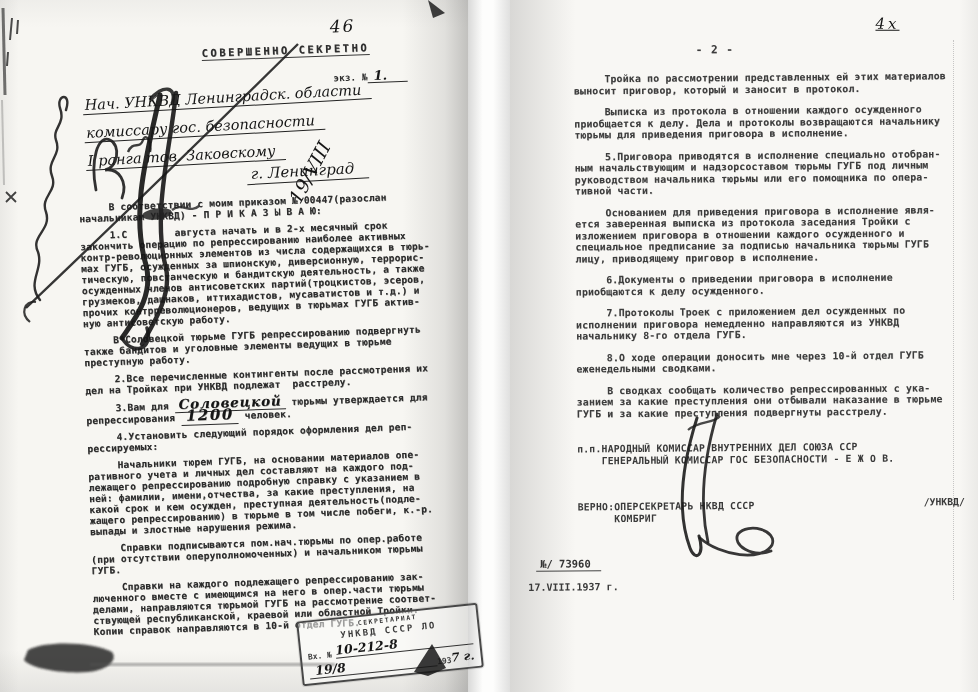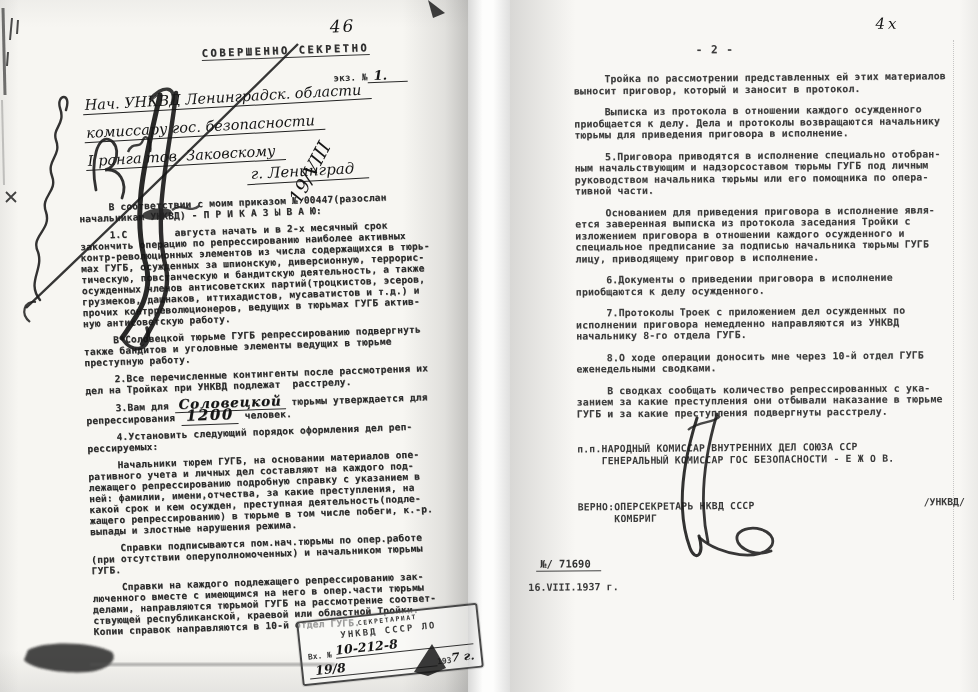--- a/index.html
+++ b/index.html
@@ -55,21 +55,21 @@
     text-shadow:0.4px 0.4px 0.6px rgba(30,30,30,0.5);
   }
   .copy-line{position:absolute;left:297px;top:64px;font-size:9.5px;color:#2e2e2e;}
   .copy-num{display:inline-block;min-width:34px;border-bottom:1.4px solid #2a2a2a;
             font-family:"DejaVu Serif","Liberation Serif",serif;font-style:italic;
             font-size:13px;color:#161616;padding-left:6px;line-height:12px;}
 
   
   .hw{font-family:"DejaVu Serif","Liberation Serif",serif;font-style:italic;color:#161616;}
   .folio-left{position:absolute;left:341px;top:20px;font-size:17px;letter-spacing:2px;}
-  .folio-right{position:absolute;left:368px;top:16px;font-size:15px;letter-spacing:3px;}
+  .folio-right{position:absolute;left:368px;top:16px;font-size:15px;letter-spacing:3px;text-decoration:underline;}
 
   .address{position:absolute;left:92px;top:90px;transform:rotate(-1.2deg);}
   .addr-line{display:block;font-size:14.5px;line-height:15px;margin-bottom:11px;
              border-bottom:1.4px solid #222;width:max-content;padding:0 10px 1px 2px;}
   .addr-place{position:absolute;left:160px;top:76px;font-size:15px;border-bottom:1.4px solid #222;padding:0 14px 1px 4px;}
 
   .hw-inline{border-bottom:1.2px solid #2a2a2a;font-size:13.5px;letter-spacing:0.8px;padding:0 4px;}
   .hw-number{border-bottom:1.2px solid #2a2a2a;font-size:15px;letter-spacing:1.5px;font-weight:700;padding:0 5px;}
 
   
@@ -210,22 +210,22 @@
 занием за какие преступления они отбывали наказание в тюрьме
 ГУГБ и за какие преступления подвергнуты расстрелу.</div>
 
         <div class="tw sig-block">п.п.НАРОДНЫЙ КОМИССАР ВНУТРЕННИХ ДЕЛ СОЮЗА ССР
     ГЕНЕРАЛЬНЫЙ КОМИССАР ГОС БЕЗОПАСНОСТИ - Е Ж О В.</div>
         <div class="tw verno-block">ВЕРНО:ОПЕРСЕКРЕТАРЬ НКВД СССР
       КОМБРИГ</div>
       </div>
 
       <div class="tw ulmer">/УНКВД/</div>
-      <div class="tw ref-num">№/ 71690</div>
-      <div class="tw doc-date">16.VIII.1937 г.</div>
+      <div class="tw ref-num">№/ 73960</div>
+      <div class="tw doc-date">17.VIII.1937 г.</div>
     </div>
   </div>
 
   <svg class="overlay" width="978" height="692" viewBox="0 0 978 692">
     <defs>
       <filter id="soft">
           <feGaussianBlur stdDeviation="1.2"></feGaussianBlur>
         </filter>
     </defs>
 

